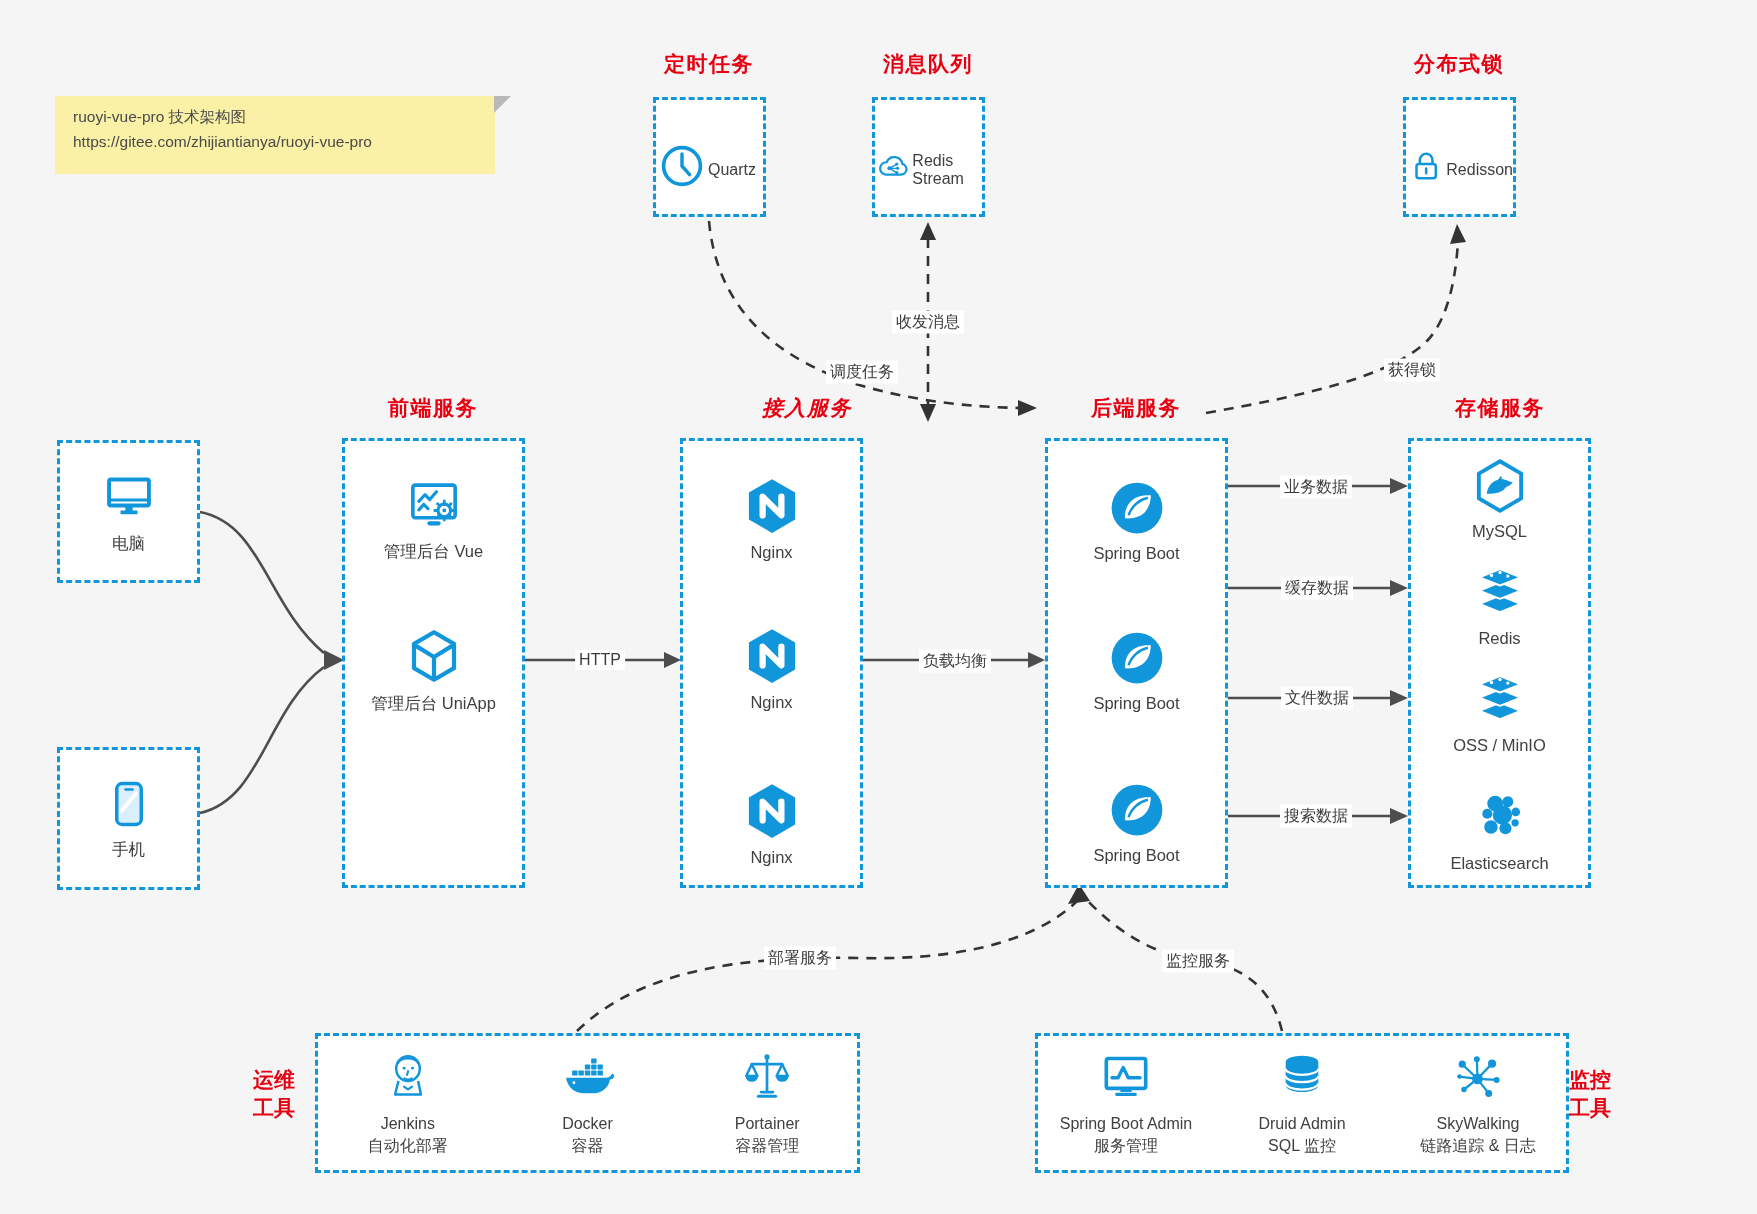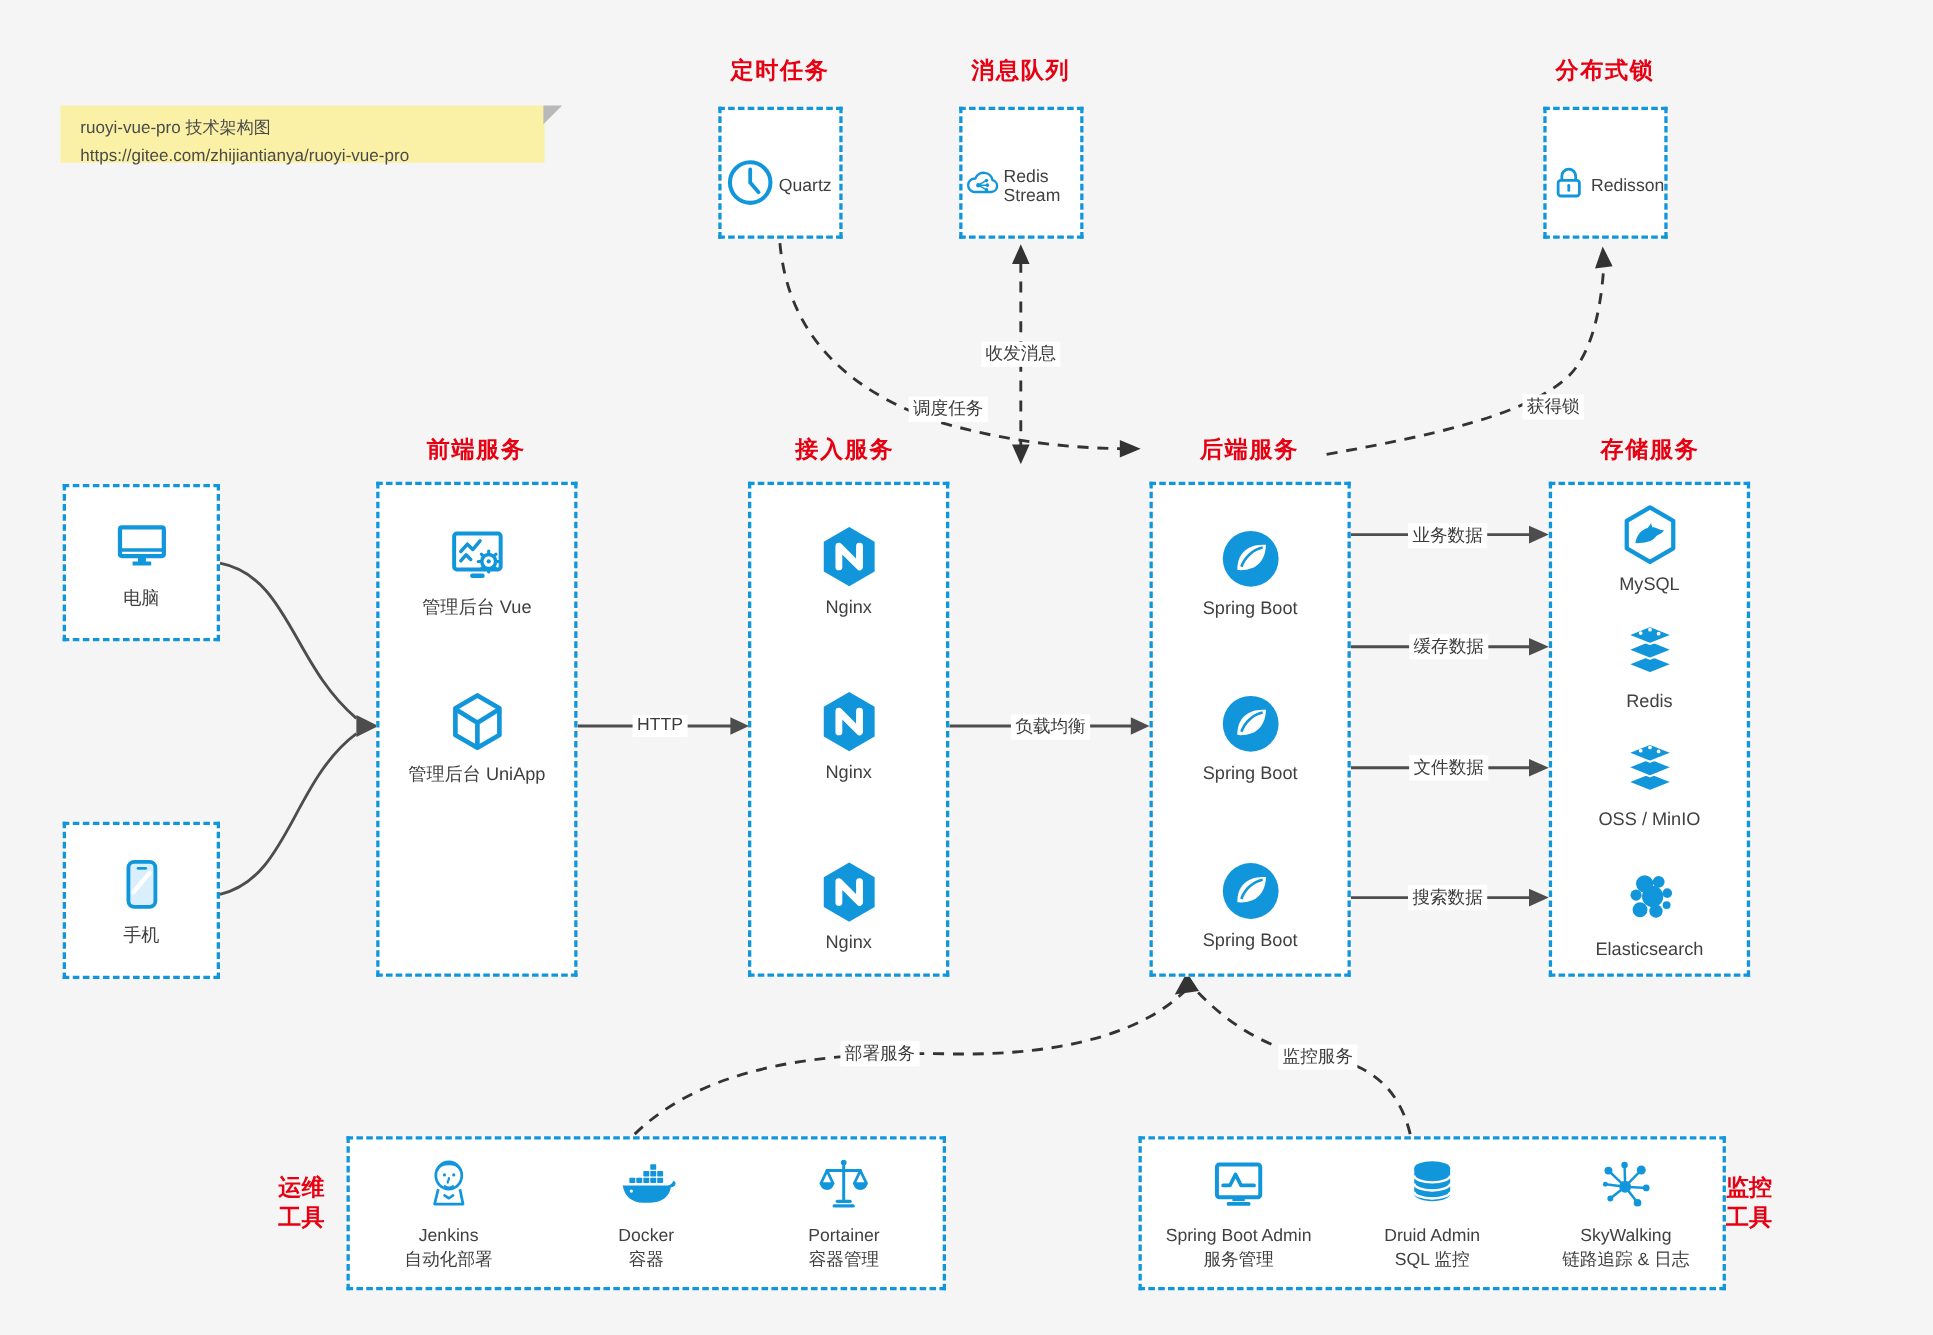--- a/index.html
+++ b/index.html
@@ -5,21 +5,21 @@
   html,body{margin:0;padding:0;}
   body{
     width:1757px;height:1214px;position:relative;overflow:hidden;
     background:#f4f5f4;
     font-family:"Liberation Sans","DejaVu Sans",sans-serif;
     color:#3f3f3f;
   }
   .abs{position:absolute;}
   
   .note{
-    left:55px;top:96px;width:440px;height:52px;background:#faf1a6;
+    left:55px;top:96px;width:440px;height:78px;background:#faf1a6;
     padding:9px 18px 0 18px;box-sizing:border-box;font-size:15.5px;line-height:1.6;color:#4a4a4a;
   }
   .note-fold{
     right:-16px;top:0;width:0;height:0;
     border-top:17px solid #b9b9b9;border-right:17px solid transparent;
   }
   
   .red-title{
     color:#e60012;font-size:21px;font-weight:700;letter-spacing:1.5px;
     transform:translateX(-50%);white-space:nowrap;z-index:4;
@@ -164,21 +164,21 @@
   </div>
   <div class="svc-item" style="top:185px;">
     <svg class="ic" width="62" height="60" viewBox="0 0 48 48" style="margin:0 auto;">
       <polygon points="24,5 40,14.3 40,33.7 24,43 8,33.7 8,14.3" fill="none" stroke="#1296db" stroke-width="3.4" stroke-linejoin="round"></polygon>
       <path d="M24 24.8 10.5 16.5M24 24.8l13.5-8.3M24 24.8v16.7" fill="none" stroke="#1296db" stroke-width="3.4" stroke-linecap="round"></path>
     </svg>
     <div class="lbl">管理后台 UniApp</div>
   </div>
 </div>
 
-<div class="abs red-title" style="left:768px;top:394px;">接入服务</div>
+<div class="abs red-title" style="left:807px;top:394px;font-style:italic;">接入服务</div>
 <div class="abs dash-box col-box" style="left:680px;top:438px;">
   <div class="svc-item" style="top:35px;">
     <svg class="ic" width="60" height="60" viewBox="0 0 48 48" style="margin:0 auto;">
       <polygon points="24,2.5 42.5,13.2 42.5,34.8 24,45.5 5.5,34.8 5.5,13.2" fill="#1296db"></polygon>
       <path d="M16.5 31.5v-15l15 15v-15" fill="none" stroke="#ffffff" stroke-width="5" stroke-linecap="round" stroke-linejoin="round"></path>
     </svg>
     <div class="lbl">Nginx</div>
   </div>
   <div class="svc-item" style="top:185px;">
     <svg class="ic" width="60" height="60" viewBox="0 0 48 48" style="margin:0 auto;">

